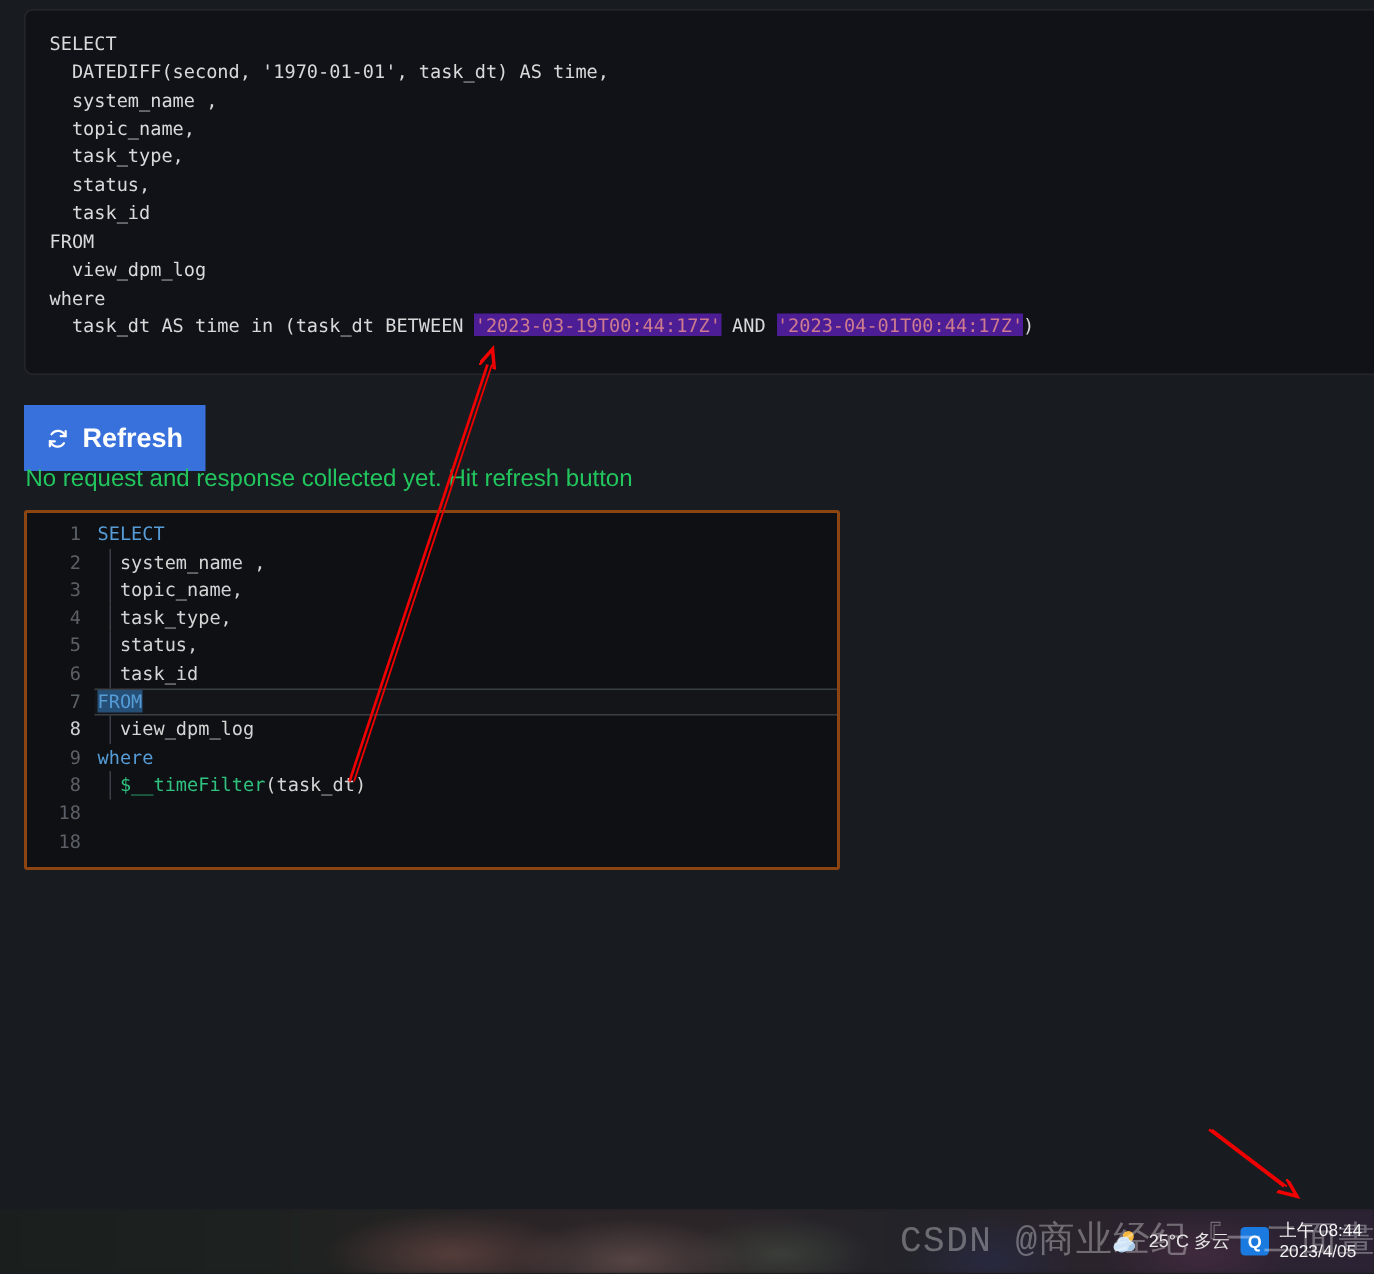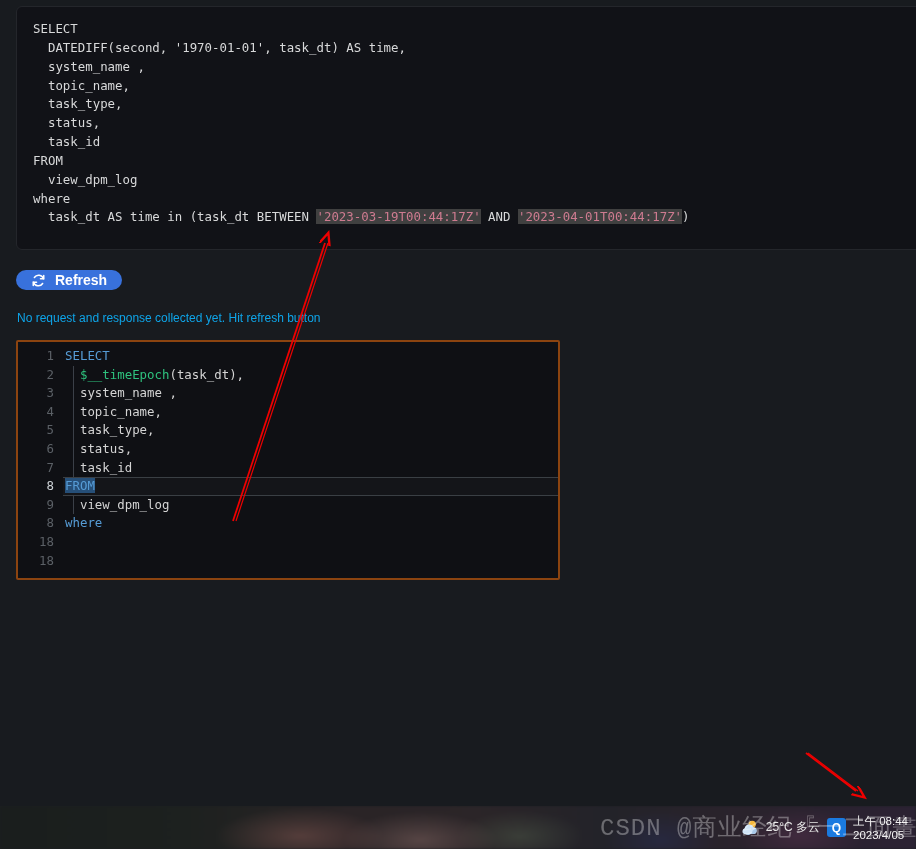--- a/index.html
+++ b/index.html
@@ -19,40 +19,40 @@
     box-sizing:border-box;
     overflow:hidden;
   }
   #query-preview-code{
     margin:0;padding:13px 16px;
     font-family:"DejaVu Sans Mono","Liberation Mono",monospace;
     font-size:12.4px;line-height:18.85px;
     color:#d8d9da;
     white-space:pre;
   }
-  .sql-str-hl{background:#404040;color:#ce7b90;}
+  .sql-str-hl{background:#4c1d95;color:#ce7b90;}
   
   #refresh-button{
     position:absolute;left:16px;top:270px;
-    height:20px;min-width:105px;
+    height:44px;min-width:105px;
     background:#3871dc;
-    border:none;border-radius:15px;
+    border:none;border-radius:0;
     color:#ffffff;
     font-family:"Liberation Sans",sans-serif;
-    font-size:14px;font-weight:bold;
+    font-size:18px;font-weight:bold;
     display:flex;align-items:center;gap:9px;
     padding:0 15px;
     cursor:pointer;
     box-sizing:border-box;
   }
   #refresh-icon{display:block;width:15px;height:15px;}
   
   #collector-status{
     position:absolute;left:17px;top:311px;
-    font-size:12px;color:#0ea5e9;
+    font-size:16px;color:#22c55e;
     white-space:nowrap;
   }
   
   #sql-editor{
     position:absolute;left:16px;top:340px;
     width:544px;height:240px;
     background:#0f1014;
     border:2px solid #8c4410;
     border-radius:2px;
     box-sizing:border-box;
@@ -196,29 +196,29 @@
       <div class="gutter-num">6</div>
       <div class="gutter-num">7</div>
       <div class="gutter-num active">8</div>
       <div class="gutter-num">9</div>
       <div class="gutter-num">8</div>
       <div class="gutter-num">18</div>
       <div class="gutter-num">18</div>
     </div>
   <div id="editor-code-area">
       <div class="code-line"><span class="kw">SELECT</span></div>
-      <div class="code-line"><span class="indent-guide"></span><span>  </span><span class="macro">$__timeEpoch</span><span>(task_dt),</span></div>
       <div class="code-line"><span class="indent-guide"></span><span>  system_name ,</span></div>
       <div class="code-line"><span class="indent-guide"></span><span>  topic_name,</span></div>
       <div class="code-line"><span class="indent-guide"></span><span>  task_type,</span></div>
       <div class="code-line"><span class="indent-guide"></span><span>  status,</span></div>
       <div class="code-line"><span class="indent-guide"></span><span>  task_id</span></div>
       <div class="code-line active-line"><span class="kw sel">FROM</span></div>
       <div class="code-line"><span class="indent-guide"></span><span>  view_dpm_log</span></div>
       <div class="code-line"><span class="kw">where</span></div>
+      <div class="code-line"><span class="indent-guide"></span><span>  </span><span class="macro">$__timeFilter</span><span>(task_dt)</span></div>
       <div class="code-line"><span></span></div>
     </div>
 </div>
 
 <svg id="annotations" viewBox="0 0 916 849">
   <defs>
     <marker id="ah" markerWidth="9" markerHeight="9" refX="1" refY="3" orient="auto">
       <path d="M0,0 L7,3 L0,6" fill="none" stroke="#f00000" stroke-width="1.3"></path>
     </marker>
   </defs>

